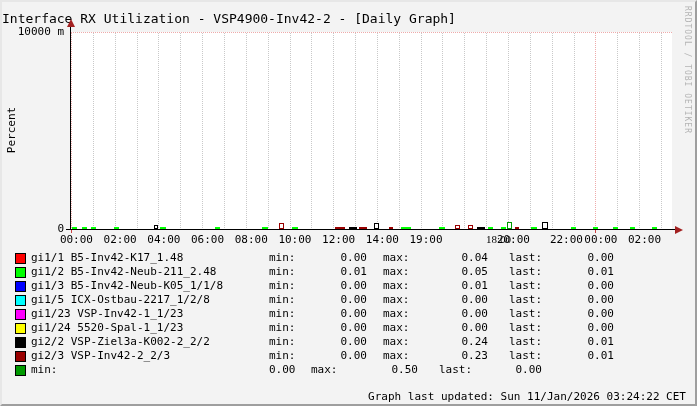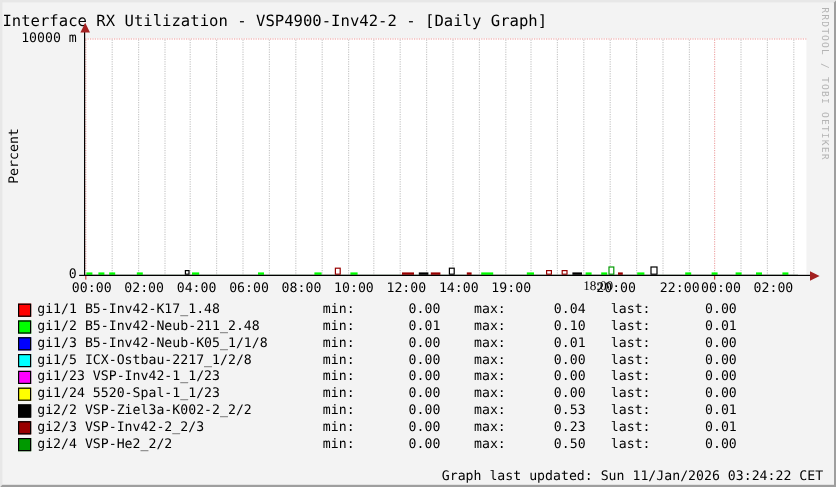--- a/index.html
+++ b/index.html
@@ -35,21 +35,21 @@
     border-left:4px solid transparent;border-right:4px solid transparent;border-bottom:8px solid #a32020;}
   .arrow-right{position:absolute;left:673px;top:224px;width:0;height:0;
     border-top:4px solid transparent;border-bottom:4px solid transparent;border-left:8px solid #a32020;}
   .xlabel{position:absolute;top:231px;width:44px;text-align:right;font-size:11px;}
   .mtick{position:absolute;top:228px;width:1px;height:3px;background:#cc4444;}
   .legend{position:absolute;left:13px;top:249px;}
   .lrow{display:grid;grid-template-columns:16px 238px 26px 72px 51px 70px 54px 72px;
     height:14px;line-height:14px;font-size:11px;align-items:center;white-space:pre;}
   .sw{width:9px;height:9px;border:1px solid #000;margin-top:0;}
   .val{text-align:right;}
-  .pl24{padding-left:28px;box-sizing:border-box;}
+  .pl24{padding-left:16px;box-sizing:border-box;}
   .pl21{padding-left:21px;box-sizing:border-box;}
   .footer{position:absolute;right:9px;top:388px;font-size:11px;white-space:pre;}
 </style>
 </head>
 <body>
 
 <div class="panel">
   <div class="title">Interface RX Utilization - VSP4900-Inv42-2 - [Daily Graph]</div>
   <div class="watermark">RRDTOOL / TOBI OETIKER</div>
 
@@ -137,26 +137,26 @@
       <div class="xlabel" style="left: 396.6px;">19:00</div>
       <div class="xlabel" style="left: 465px; font-family: Liberation Serif, serif;">18:00</div>
       <div class="xlabel" style="left: 484px;">20:00</div>
       <div class="xlabel" style="left: 537px;">22:00</div>
       <div class="xlabel" style="left: 571.4px;">00:00</div>
       <div class="xlabel" style="left: 615.1px;">02:00</div>
     </div>
 
   <div class="legend" id="legend">
       <div class="lrow"><div class=""><div class="sw" style="background: rgb(255, 0, 0);"></div></div><div class="">gi1/1 B5-Inv42-K17_1.48</div><div class="">min:</div><div class="val">0.00</div><div class="pl24">max:</div><div class="val">0.04</div><div class="pl21">last:</div><div class="val">0.00</div></div>
-      <div class="lrow"><div class=""><div class="sw" style="background: rgb(0, 255, 0);"></div></div><div class="">gi1/2 B5-Inv42-Neub-211_2.48</div><div class="">min:</div><div class="val">0.01</div><div class="pl24">max:</div><div class="val">0.10</div><div class="pl21">last:</div><div class="val">0.01</div></div>
+      <div class="lrow"><div class=""><div class="sw" style="background: rgb(0, 255, 0);"></div></div><div class="">gi1/2 B5-Inv42-Neub-211_2.48</div><div class="">min:</div><div class="val">0.01</div><div class="pl24">max:</div><div class="val">0.05</div><div class="pl21">last:</div><div class="val">0.01</div></div>
       <div class="lrow"><div class=""><div class="sw" style="background: rgb(0, 0, 255);"></div></div><div class="">gi1/3 B5-Inv42-Neub-K05_1/1/8</div><div class="">min:</div><div class="val">0.00</div><div class="pl24">max:</div><div class="val">0.01</div><div class="pl21">last:</div><div class="val">0.00</div></div>
       <div class="lrow"><div class=""><div class="sw" style="background: rgb(0, 255, 255);"></div></div><div class="">gi1/5 ICX-Ostbau-2217_1/2/8</div><div class="">min:</div><div class="val">0.00</div><div class="pl24">max:</div><div class="val">0.00</div><div class="pl21">last:</div><div class="val">0.00</div></div>
       <div class="lrow"><div class=""><div class="sw" style="background: rgb(255, 0, 255);"></div></div><div class="">gi1/23 VSP-Inv42-1_1/23</div><div class="">min:</div><div class="val">0.00</div><div class="pl24">max:</div><div class="val">0.00</div><div class="pl21">last:</div><div class="val">0.00</div></div>
       <div class="lrow"><div class=""><div class="sw" style="background: rgb(255, 255, 0);"></div></div><div class="">gi1/24 5520-Spal-1_1/23</div><div class="">min:</div><div class="val">0.00</div><div class="pl24">max:</div><div class="val">0.00</div><div class="pl21">last:</div><div class="val">0.00</div></div>
-      <div class="lrow"><div class=""><div class="sw" style="background: rgb(0, 0, 0);"></div></div><div class="">gi2/2 VSP-Ziel3a-K002-2_2/2</div><div class="">min:</div><div class="val">0.00</div><div class="pl24">max:</div><div class="val">0.53</div><div class="pl21">last:</div><div class="val">0.01</div></div>
+      <div class="lrow"><div class=""><div class="sw" style="background: rgb(0, 0, 0);"></div></div><div class="">gi2/2 VSP-Ziel3a-K002-2_2/2</div><div class="">min:</div><div class="val">0.00</div><div class="pl24">max:</div><div class="val">0.24</div><div class="pl21">last:</div><div class="val">0.01</div></div>
       <div class="lrow"><div class=""><div class="sw" style="background: rgb(153, 0, 0);"></div></div><div class="">gi2/3 VSP-Inv42-2_2/3</div><div class="">min:</div><div class="val">0.00</div><div class="pl24">max:</div><div class="val">0.23</div><div class="pl21">last:</div><div class="val">0.01</div></div>
-      <div class="lrow"><div class=""><div class="sw" style="background: rgb(0, 153, 0);"></div></div><div class="">gi2/4 VSP-He2_2/2</div><div class="">min:</div><div class="val">0.00</div><div class="pl24">max:</div><div class="val">0.50</div><div class="pl21">last:</div><div class="val">0.00</div></div>
+      <div class="lrow"><div class=""><div class="sw" style="background: rgb(0, 153, 0);"></div></div><div class="">min:</div><div class="val">0.00</div><div class="pl24">max:</div><div class="val">0.50</div><div class="pl21">last:</div><div class="val">0.00</div></div>
     </div>
 
   <div class="footer">Graph last updated: Sun 11/Jan/2026 03:24:22 CET</div>
 <div class="mtick" style="left: 69px;"></div>
     <div class="mtick" style="left: 593.4px;"></div>
   </div>
 
 </body></html>

